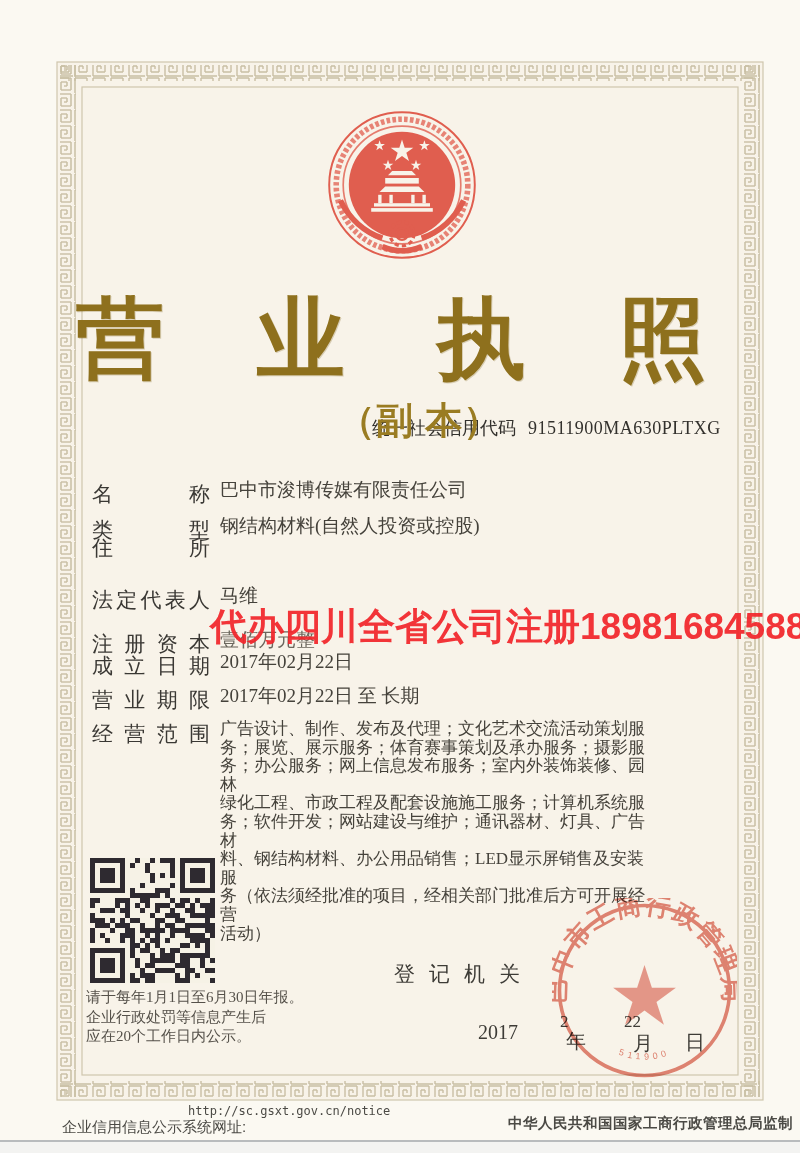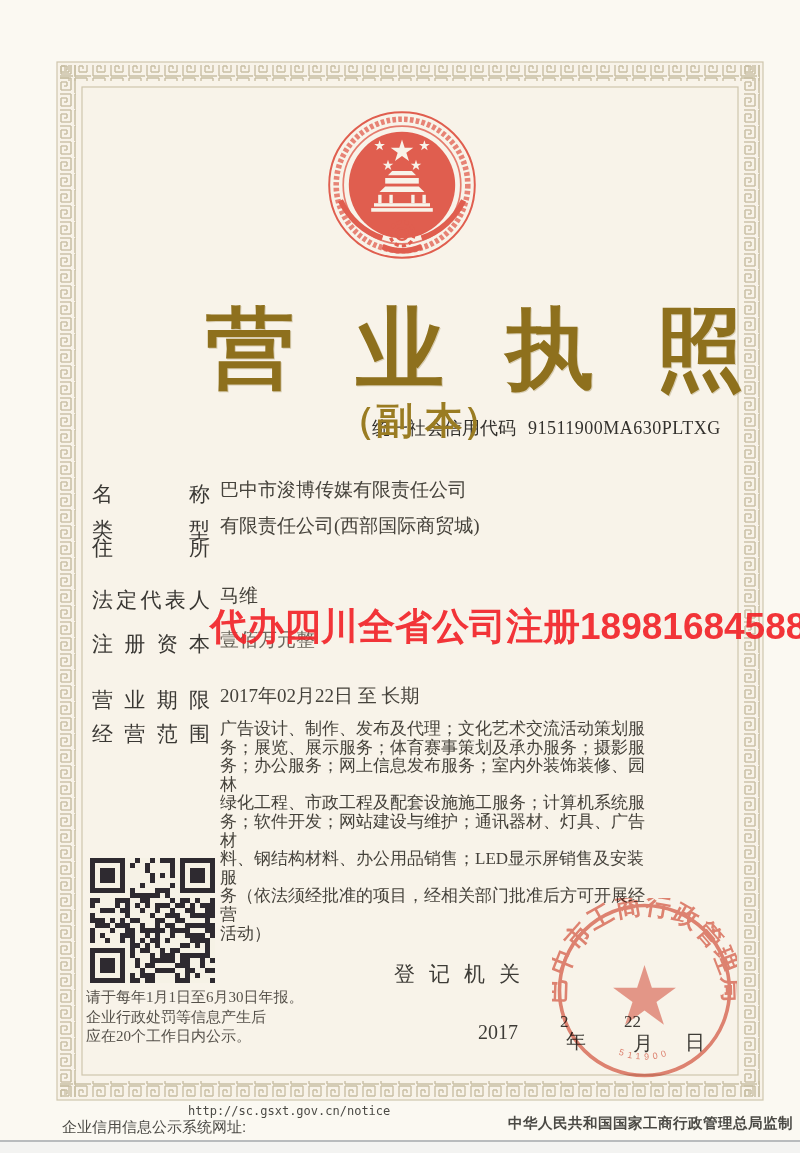--- a/index.html
+++ b/index.html
@@ -9,24 +9,24 @@
     background:#fbf9f2;
     font-family:"Liberation Sans", sans-serif;
     color:#3f3d38;
   }
   
   #frame-svg { position:absolute; left:56px; top:61px; z-index:0; }
   
   #emblem-svg { position:absolute; left:318px; top:108px; z-index:1; opacity:.88; }
   
   .doc-title {
-    position:absolute; left:56px; top:290px; width:708px; z-index:1;
-    text-align:right; font-size:88px; font-weight:bold; color:#8e701d;
+    position:absolute; left:56px; top:280px; width:708px; z-index:1;
+    text-align:left; font-size:88px; font-weight:bold; color:#8e701d;
     letter-spacing:20px; text-indent:20px;
-    font-family:Liberation Serif, serif;
+    font-family:Liberation Mono, monospace;
     text-shadow:1px 1px 0 rgba(120,90,20,.25);
   }
   .doc-subtitle {
     position:absolute; left:338px; top:396px; z-index:2;
     font-size:37px; font-weight:bold; color:#9a7c22; letter-spacing:1px;
   }
   .credit-line {
     position:absolute; left:372px; top:416px; z-index:1; white-space:nowrap;
     font-family:"Liberation Serif", serif; font-size:18px; color:#33312d;
   }
@@ -138,32 +138,36 @@
   <div class="credit-line">
     <span>统一社会信用代码</span><span class="code">91511900MA630PLTXG</span>
   </div>
 
   <div class="field-row" style="top:480px">
     <div class="flabel">名称</div>
     <div class="fvalue">巴中市浚博传媒有限责任公司</div>
   </div>
   <div class="field-row" style="top:516px">
     <div class="flabel">类型</div>
-    <div class="fvalue">有限责任公司(西部国际商贸城)</div>
+    <div class="fvalue">钢结构材料(自然人投资或控股)</div>
   </div>
   <div class="field-row" style="top:534px">
     <div class="flabel">住所</div>
   </div>
   <div class="field-row" style="top:586px">
     <div class="flabel">法定代表人</div>
     <div class="fvalue">马维</div>
   </div>
   <div class="field-row" style="top:630px">
     <div class="flabel">注册资本</div>
     <div class="fvalue" style="color:#6b675d">壹佰万元整</div>
+  </div>
+  <div class="field-row" style="top:652px">
+    <div class="flabel">成立日期</div>
+    <div class="fvalue">2017年02月22日</div>
   </div>
   <div class="field-row" style="top:686px">
     <div class="flabel">营业期限</div>
     <div class="fvalue">2017年02月22日  至 长期</div>
   </div>
   <div class="field-row" style="top:720px">
     <div class="flabel">经营范围</div>
     <div class="fvalue scope">广告设计、制作、发布及代理；文化艺术交流活动策划服
 务；展览、展示服务；体育赛事策划及承办服务；摄影服
 务；办公服务；网上信息发布服务；室内外装饰装修、园林

